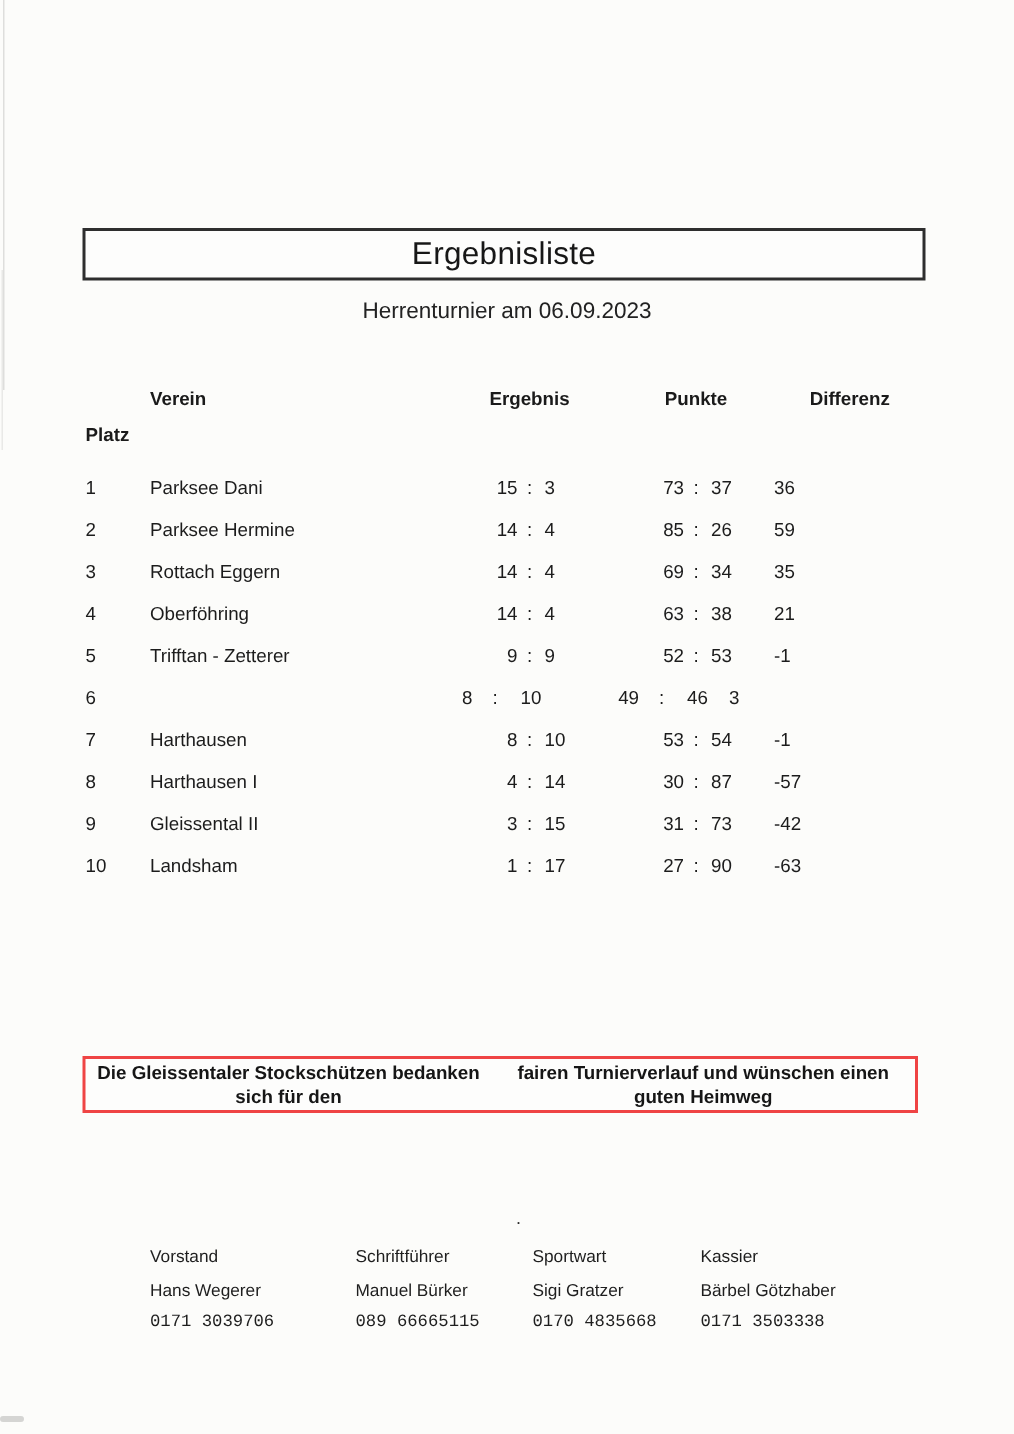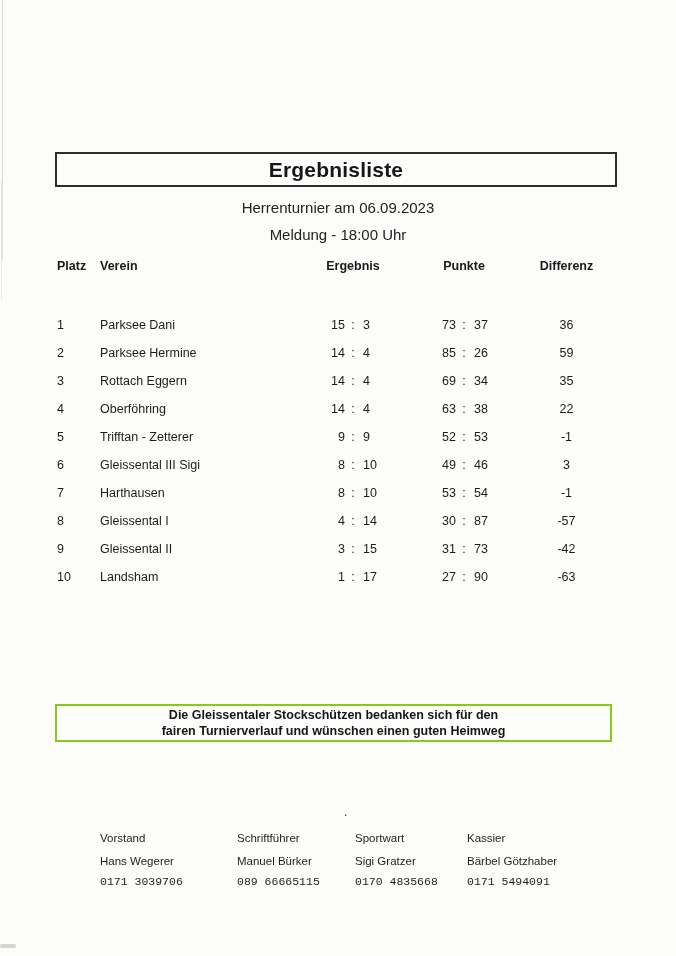--- a/index.html
+++ b/index.html
@@ -14,51 +14,51 @@
   .edge-line2 { position:absolute; left:1px; top:180px; width:1px; height:120px; background:rgba(70,70,70,0.10); }
   .smudge { position:absolute; left:0; top:944px; width:16px; height:4px; background:rgba(110,110,110,0.28); border-radius:2px; }
   .stray-dot { position:absolute; left:344px; top:810px; font-size:12px; color:#2a2a2a; line-height:4px; }
 
   
   .title-box {
     position:absolute; left:55px; top:152px; width:558px; height:31px;
     border:2px solid #2e2e2e; background:#fdfdfc;
     display:flex; align-items:center; justify-content:center;
   }
-  .title-text { font-size:21px; font-weight:bold; letter-spacing:0.2px; color:#171717; }
+  .title-text { font-size:21px; font-weight:normal; letter-spacing:0.2px; color:#171717; }
   .subtitle { position:absolute; left:0; width:676px; text-align:center; font-size:15px; color:#222; }
   .sub1 { top:199px; }
   .sub2 { top:226px; }
 
   
   .thead {
     position:absolute; left:55px; top:259px; width:562px;
     display:grid; grid-template-columns:45px 215px 76px 35px 76px 1fr;
     font-size:12.5px; font-weight:bold; color:#1a1a1a;
   }
-  .thead .h-platz { padding-left:2px; }
+  .thead .h-platz { padding-left:2px;margin-top:24px; }
   .thead .h-center { text-align:center; }
   .thead .h-diff { text-align:center; padding-left:14px; }
 
   .tbody { position:absolute; left:55px; top:311px; width:562px; }
   .row {
     display:grid; grid-template-columns:45px 215px 30px 16px 30px 35px 30px 16px 30px 1fr;
     height:28px; align-items:center; font-size:12.5px; color:#1c1c1c;
   }
   .c-platz { padding-left:2px; }
   .num-r { text-align:right; }
   .colon { text-align:center; }
   .num-l { text-align:left; padding-left:2px; }
-  .c-diff { text-align:center; padding-left:14px; }
+  .c-diff { padding-left:14px; }
 
   
   .notice-box {
     position:absolute; left:55px; top:704px; width:553px; height:34px;
-    border:2px solid #84cc16; background:#fdfdfc;
-    display:flex; flex-direction:column; align-items:center; justify-content:center;
+    border:2px solid #ef4444; background:#fdfdfc;
+    display:flex; flex-direction:row; align-items:center; justify-content:center;
   }
   .notice-line { font-size:12.5px; font-weight:bold; line-height:16px; color:#161616; text-align:center; }
 
   
   .fcol { position:absolute; top:832px; font-size:11.5px; color:#1e1e1e; }
   .fcol .frole { position:absolute; top:0; left:0; white-space:nowrap; }
   .fcol .fname { position:absolute; top:23px; left:0; white-space:nowrap;text-align:right; }
   .fcol .fphone { position:absolute; top:43px; left:0; white-space:nowrap;font-family:Liberation Mono, monospace; }
   .fcol1 { left:100px; } .fcol2 { left:237px; } .fcol3 { left:355px; } .fcol4 { left:467px; }
 </style>
@@ -69,21 +69,20 @@
 
   <div class="edge-line"></div>
   <div class="edge-line2"></div>
   <div class="smudge"></div>
   <div class="stray-dot">.</div>
 
   <div class="title-box">
     <span class="title-text">Ergebnisliste</span>
   </div>
   <div class="subtitle sub1">Herrenturnier am 06.09.2023</div>
-  <div class="subtitle sub2">Meldung - 18:00 Uhr</div>
 
   <div class="thead">
     <span class="h-platz">Platz</span>
     <span>Verein</span>
     <span class="h-center">Ergebnis</span>
     <span></span>
     <span class="h-center">Punkte</span>
     <span class="h-diff">Differenz</span>
   </div>
 
@@ -131,39 +130,38 @@
     <div class="row">
       <span class="c-platz">4</span>
       <span>Oberföhring</span>
       <span class="num-r">14</span>
       <span class="colon">:</span>
       <span class="num-l">4</span>
       <span></span>
       <span class="num-r">63</span>
       <span class="colon">:</span>
       <span class="num-l">38</span>
-      <span class="c-diff">22</span>
+      <span class="c-diff">21</span>
     </div>
 
     <div class="row">
       <span class="c-platz">5</span>
       <span>Trifftan - Zetterer</span>
       <span class="num-r">9</span>
       <span class="colon">:</span>
       <span class="num-l">9</span>
       <span></span>
       <span class="num-r">52</span>
       <span class="colon">:</span>
       <span class="num-l">53</span>
       <span class="c-diff">-1</span>
     </div>
 
     <div class="row">
       <span class="c-platz">6</span>
-      <span>Gleissental III Sigi</span>
       <span class="num-r">8</span>
       <span class="colon">:</span>
       <span class="num-l">10</span>
       <span></span>
       <span class="num-r">49</span>
       <span class="colon">:</span>
       <span class="num-l">46</span>
       <span class="c-diff">3</span>
     </div>
 
@@ -175,21 +173,21 @@
       <span class="num-l">10</span>
       <span></span>
       <span class="num-r">53</span>
       <span class="colon">:</span>
       <span class="num-l">54</span>
       <span class="c-diff">-1</span>
     </div>
 
     <div class="row">
       <span class="c-platz">8</span>
-      <span>Gleissental I</span>
+      <span>Harthausen I</span>
       <span class="num-r">4</span>
       <span class="colon">:</span>
       <span class="num-l">14</span>
       <span></span>
       <span class="num-r">30</span>
       <span class="colon">:</span>
       <span class="num-l">87</span>
       <span class="c-diff">-57</span>
     </div>
 
@@ -237,16 +235,16 @@
     <span class="fphone">089 66665115</span>
   </div>
   <div class="fcol fcol3">
     <span class="frole">Sportwart</span>
     <span class="fname">Sigi Gratzer</span>
     <span class="fphone">0170 4835668</span>
   </div>
   <div class="fcol fcol4">
     <span class="frole">Kassier</span>
     <span class="fname">Bärbel Götzhaber</span>
-    <span class="fphone">0171 5494091</span>
+    <span class="fphone">0171 3503338</span>
   </div>
 
 </div>
 
 </body></html>

